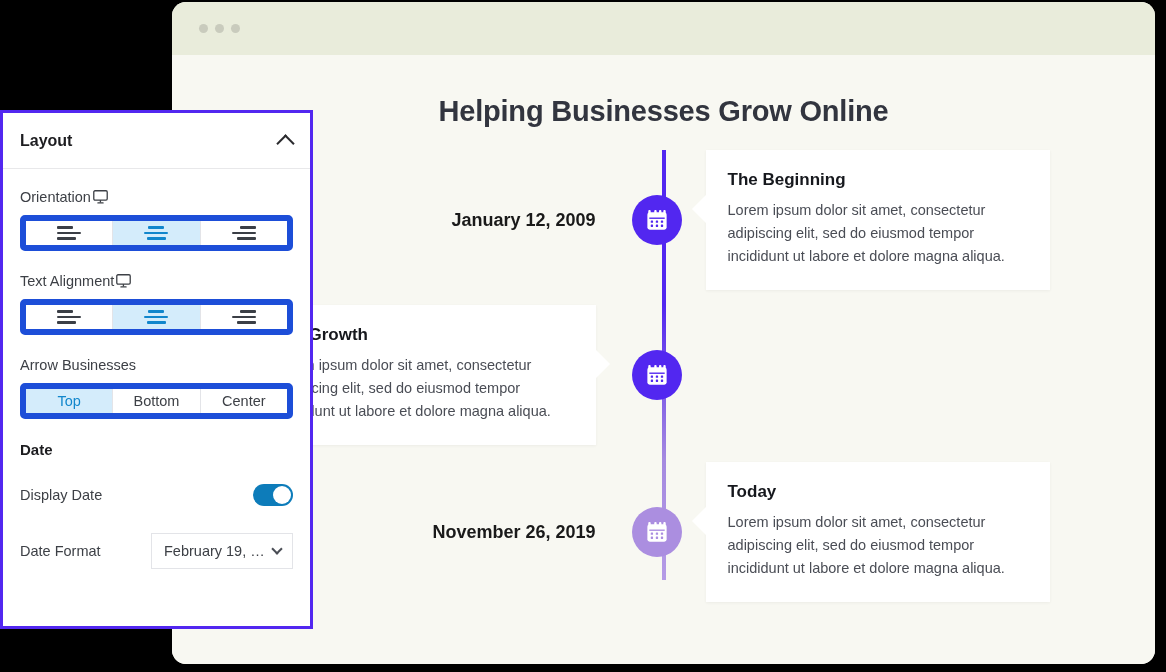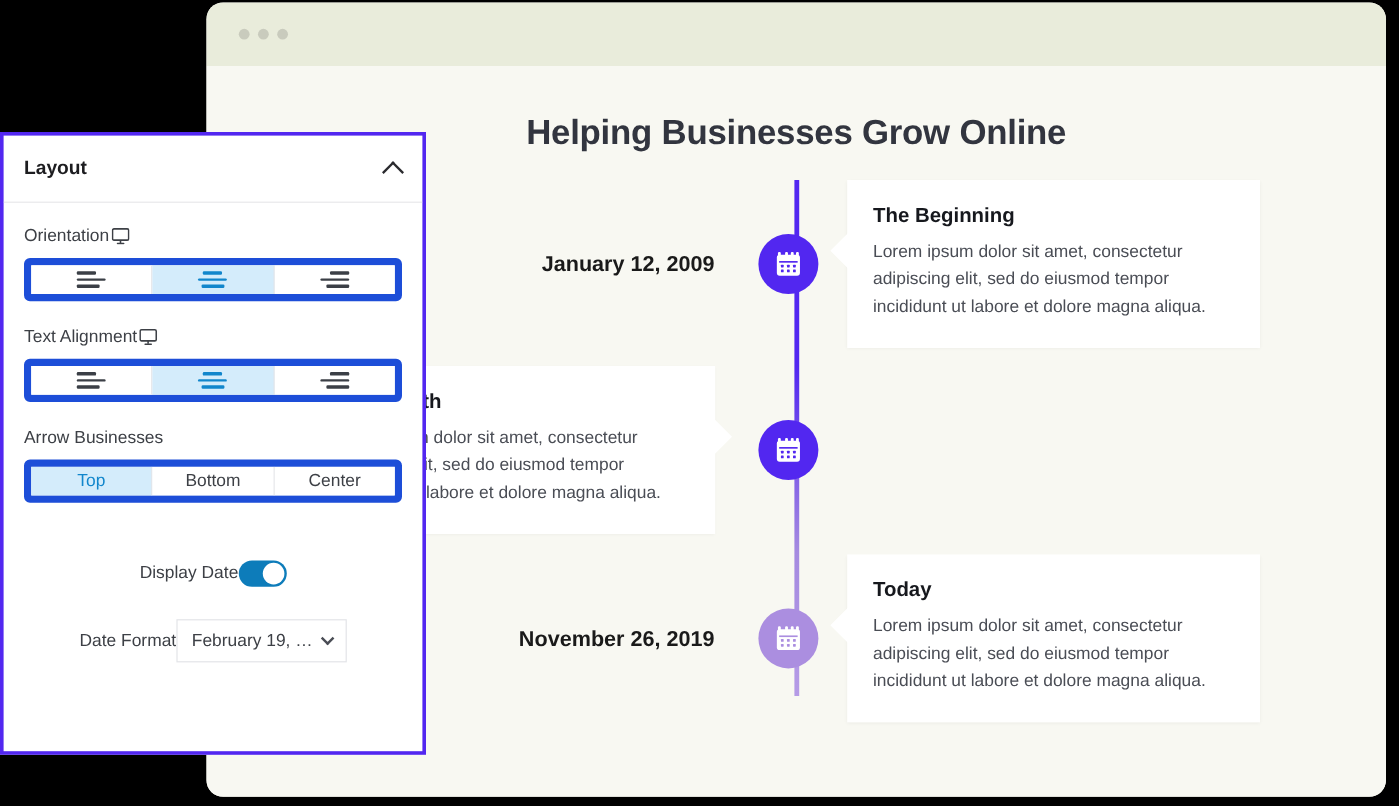--- a/index.html
+++ b/index.html
@@ -141,21 +141,21 @@
     right: -14px; top: 44px;
     border-top: 15px solid transparent;
     border-bottom: 15px solid transparent;
     border-left: 15px solid #ffffff;
   }
 
   
   .settings-panel {
     position: absolute;
     left: 0; top: 110px;
-    width: 355px;
+    width: 313px;
     height: 519px;
     background: #ffffff;
     border: 3px solid #5227f0;
     z-index: 50;
     overflow: hidden;
   }
   .sp-header {
     height: 56px;
     display: flex;
     align-items: center;
@@ -235,21 +235,21 @@
     font-size: 14.5px;
     color: #3d4046;
   }
   .seg.active .seg-text { color: #1186cc; }
 
   .section-divider { height: 18px; }
 
   .row-between {
     display: flex;
     align-items: center;
-    justify-content: center;
+    justify-content: space-between;
     height: 38px;
   }
   .row-label { font-size: 14.5px; color: #3d4046; }
 
   .toggle {
     width: 40px; height: 22px;
     border-radius: 11px;
     background: #0d7cba;
     position: relative;
     cursor: pointer;
@@ -473,20 +473,23 @@
         <span class="seg-text">Top</span>
       </div>
       <div class="seg">
         <span class="seg-text">Bottom</span>
       </div>
       <div class="seg">
         <span class="seg-text">Center</span>
       </div>
     </div>
 
+    <div class="field-label bold-sec">
+      <span>Date</span>
+    </div>
 
     <div class="section-divider"></div>
 
     <div class="row-between">
       <span class="row-label">Display Date</span>
       <span class="toggle">
         <span class="knob"></span>
       </span>
     </div>
 

